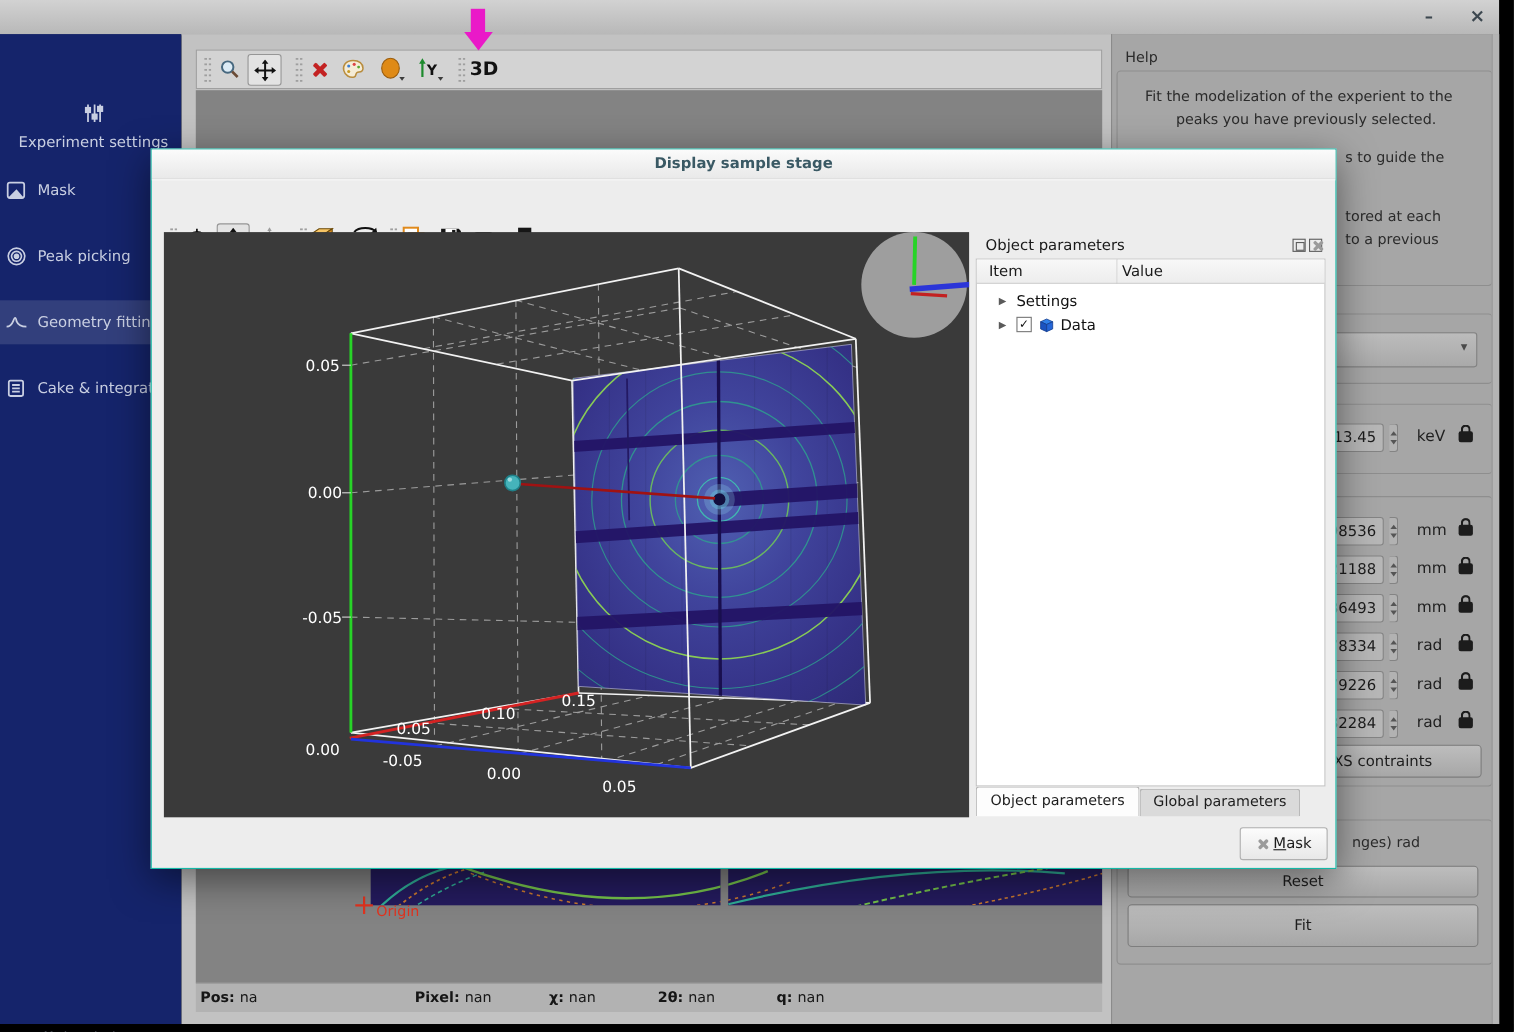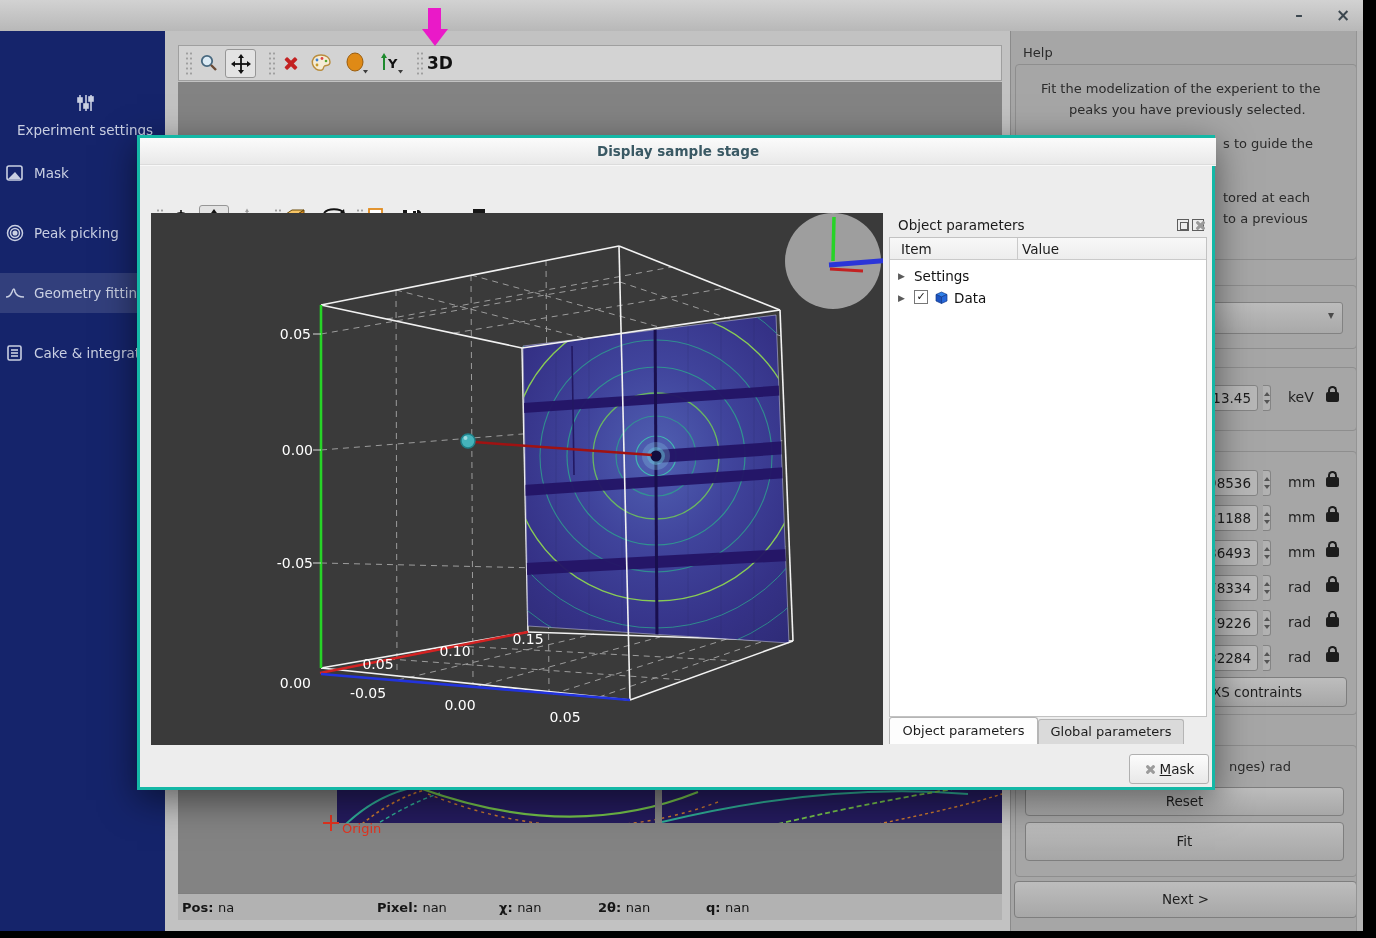--- a/index.html
+++ b/index.html
@@ -46,40 +46,40 @@
   .spin::before{content:"";position:absolute;left:1px;top:6px;border-left:3px solid transparent;border-right:3px solid transparent;border-bottom:4px solid #555;}
   .spin::after{content:"";position:absolute;left:1px;bottom:6px;border-left:3px solid transparent;border-right:3px solid transparent;border-top:4px solid #555;}
   .unit{font-size:14px;color:#1f1f1f;}
   .lock{width:13px;height:10px;background:#1c1c1c;border-radius:2px;}
   .lock::before{content:"";position:absolute;left:2px;top:-6px;width:5px;height:6px;
                 border:2px solid #1c1c1c;border-bottom:none;border-radius:5px 5px 0 0;}
   #combo{background:linear-gradient(#bcbcbc,#a9a9a9);border:1px solid #828282;border-radius:3px;}
   #combo::after{content:"▾";position:absolute;right:8px;top:5px;color:#4a4a4a;font-size:12px;}
 
   
-  #modal{left:137px;top:135px;width:1078px;height:655px;background:#ededed;border:3px solid #14b8a6;
+  #modal{left:137px;top:135px;width:1078px;height:655px;background:#ededed;border:1px solid #14b8a6;
          box-shadow:0 10px 34px rgba(0,0,0,.5);z-index:10;box-sizing:border-box;}
   #modal-titlebar{left:0;top:0;width:1076px;height:26px;background:linear-gradient(#fbfbfb,#e9e9e9);
                   border-bottom:1px solid #dcdcdc;}
   #modal-title{width:100%;text-align:center;top:5px;font-size:13.5px;font-weight:600;color:#3a5964;}
   #modal-toolbar{left:0;top:27px;width:1076px;height:45px;border-top:1px solid #f8f8f8;}
   .micon{top:39px;width:28px;height:28px;}
 
   
   #canvas3d{left:11px;top:75px;width:732px;height:532px;background:#3a3a3a;}
 
   
   #obj-panel{left:749px;top:75px;width:318px;height:504px;background:#ededed;}
   #obj-header{left:0;top:0;width:318px;height:24px;}
   #obj-title{left:9px;top:4px;font-size:13.5px;color:#1a1a1a;}
   .panel-ico{top:6px;width:12px;height:12px;border:1px solid #5d5d5d;background:#ececec;box-sizing:border-box;}
   #tree-box{left:0;top:24px;width:318px;height:480px;background:#fff;border:1px solid #c2c2c2;box-sizing:border-box;}
   .col-head{top:0;height:22px;background:linear-gradient(#f8f8f8,#ededed);border-bottom:1px solid #cacaca;box-sizing:border-box;}
   .col-label{top:3px;font-size:13.5px;color:#1a1a1a;}
-  .tree-row{left:0;width:332px;height:22px;}
+  .tree-row{left:12px;width:332px;height:22px;}
   .tri{font-size:9px;color:#5a5a5a;top:5px;}
   .tri::after{content:"▶";}
   .cb{width:14px;height:14px;background:#fff;border:1px solid #777;box-sizing:border-box;
       text-align:center;line-height:12px;font-size:11px;color:#111;}
   .cb::after{content:"✓";}
   .tree-label{font-size:13.5px;color:#111;top:2px;}
 
   
   .tab{box-sizing:border-box;text-align:center;font-size:13px;color:#1c1c1c;}
   #tab-active{left:749px;top:579px;width:149px;height:27px;background:#fdfdfd;
@@ -316,21 +316,20 @@
     <div class="abs spin" style="left:252px;top:614px;"></div>
     <div class="abs unit" style="left:277px;top:618px;">rad</div>
     <div class="abs lock" style="left:315px;top:621px;"></div>
 
     <div class="abs gbtn" style="left:138px;top:646px;width:196px;height:28px;line-height:28px;">SAXS contraints</div>
 
     <div class="abs groupbox" style="left:4px;top:714px;width:340px;height:130px;"></div>
     <div class="abs rp-text" style="left:218px;top:728px;">nges) rad</div>
     <div class="abs gbtn" style="left:14px;top:791px;width:317px;height:37px;line-height:37px;">Fit</div>
     <div class="abs gbtn" style="left:14px;top:756px;width:317px;height:27px;line-height:27px;">Reset</div>
-    <div class="abs gbtn" style="left:3px;top:850px;width:341px;height:35px;line-height:35px;">Next &gt;</div>
     <div class="abs" style="left:345px;top:0;width:8px;height:900px;background:#b4b4b4;border-left:1px solid #949494;"></div>
   </div>
 
   <div class="abs" id="modal">
     <div class="abs" id="modal-titlebar">
       <div class="abs" id="modal-title">Display sample stage</div>
     </div>
 
     <div class="abs" id="modal-toolbar">
       <div class="abs grip" style="left:16px;top:42px;"></div>

